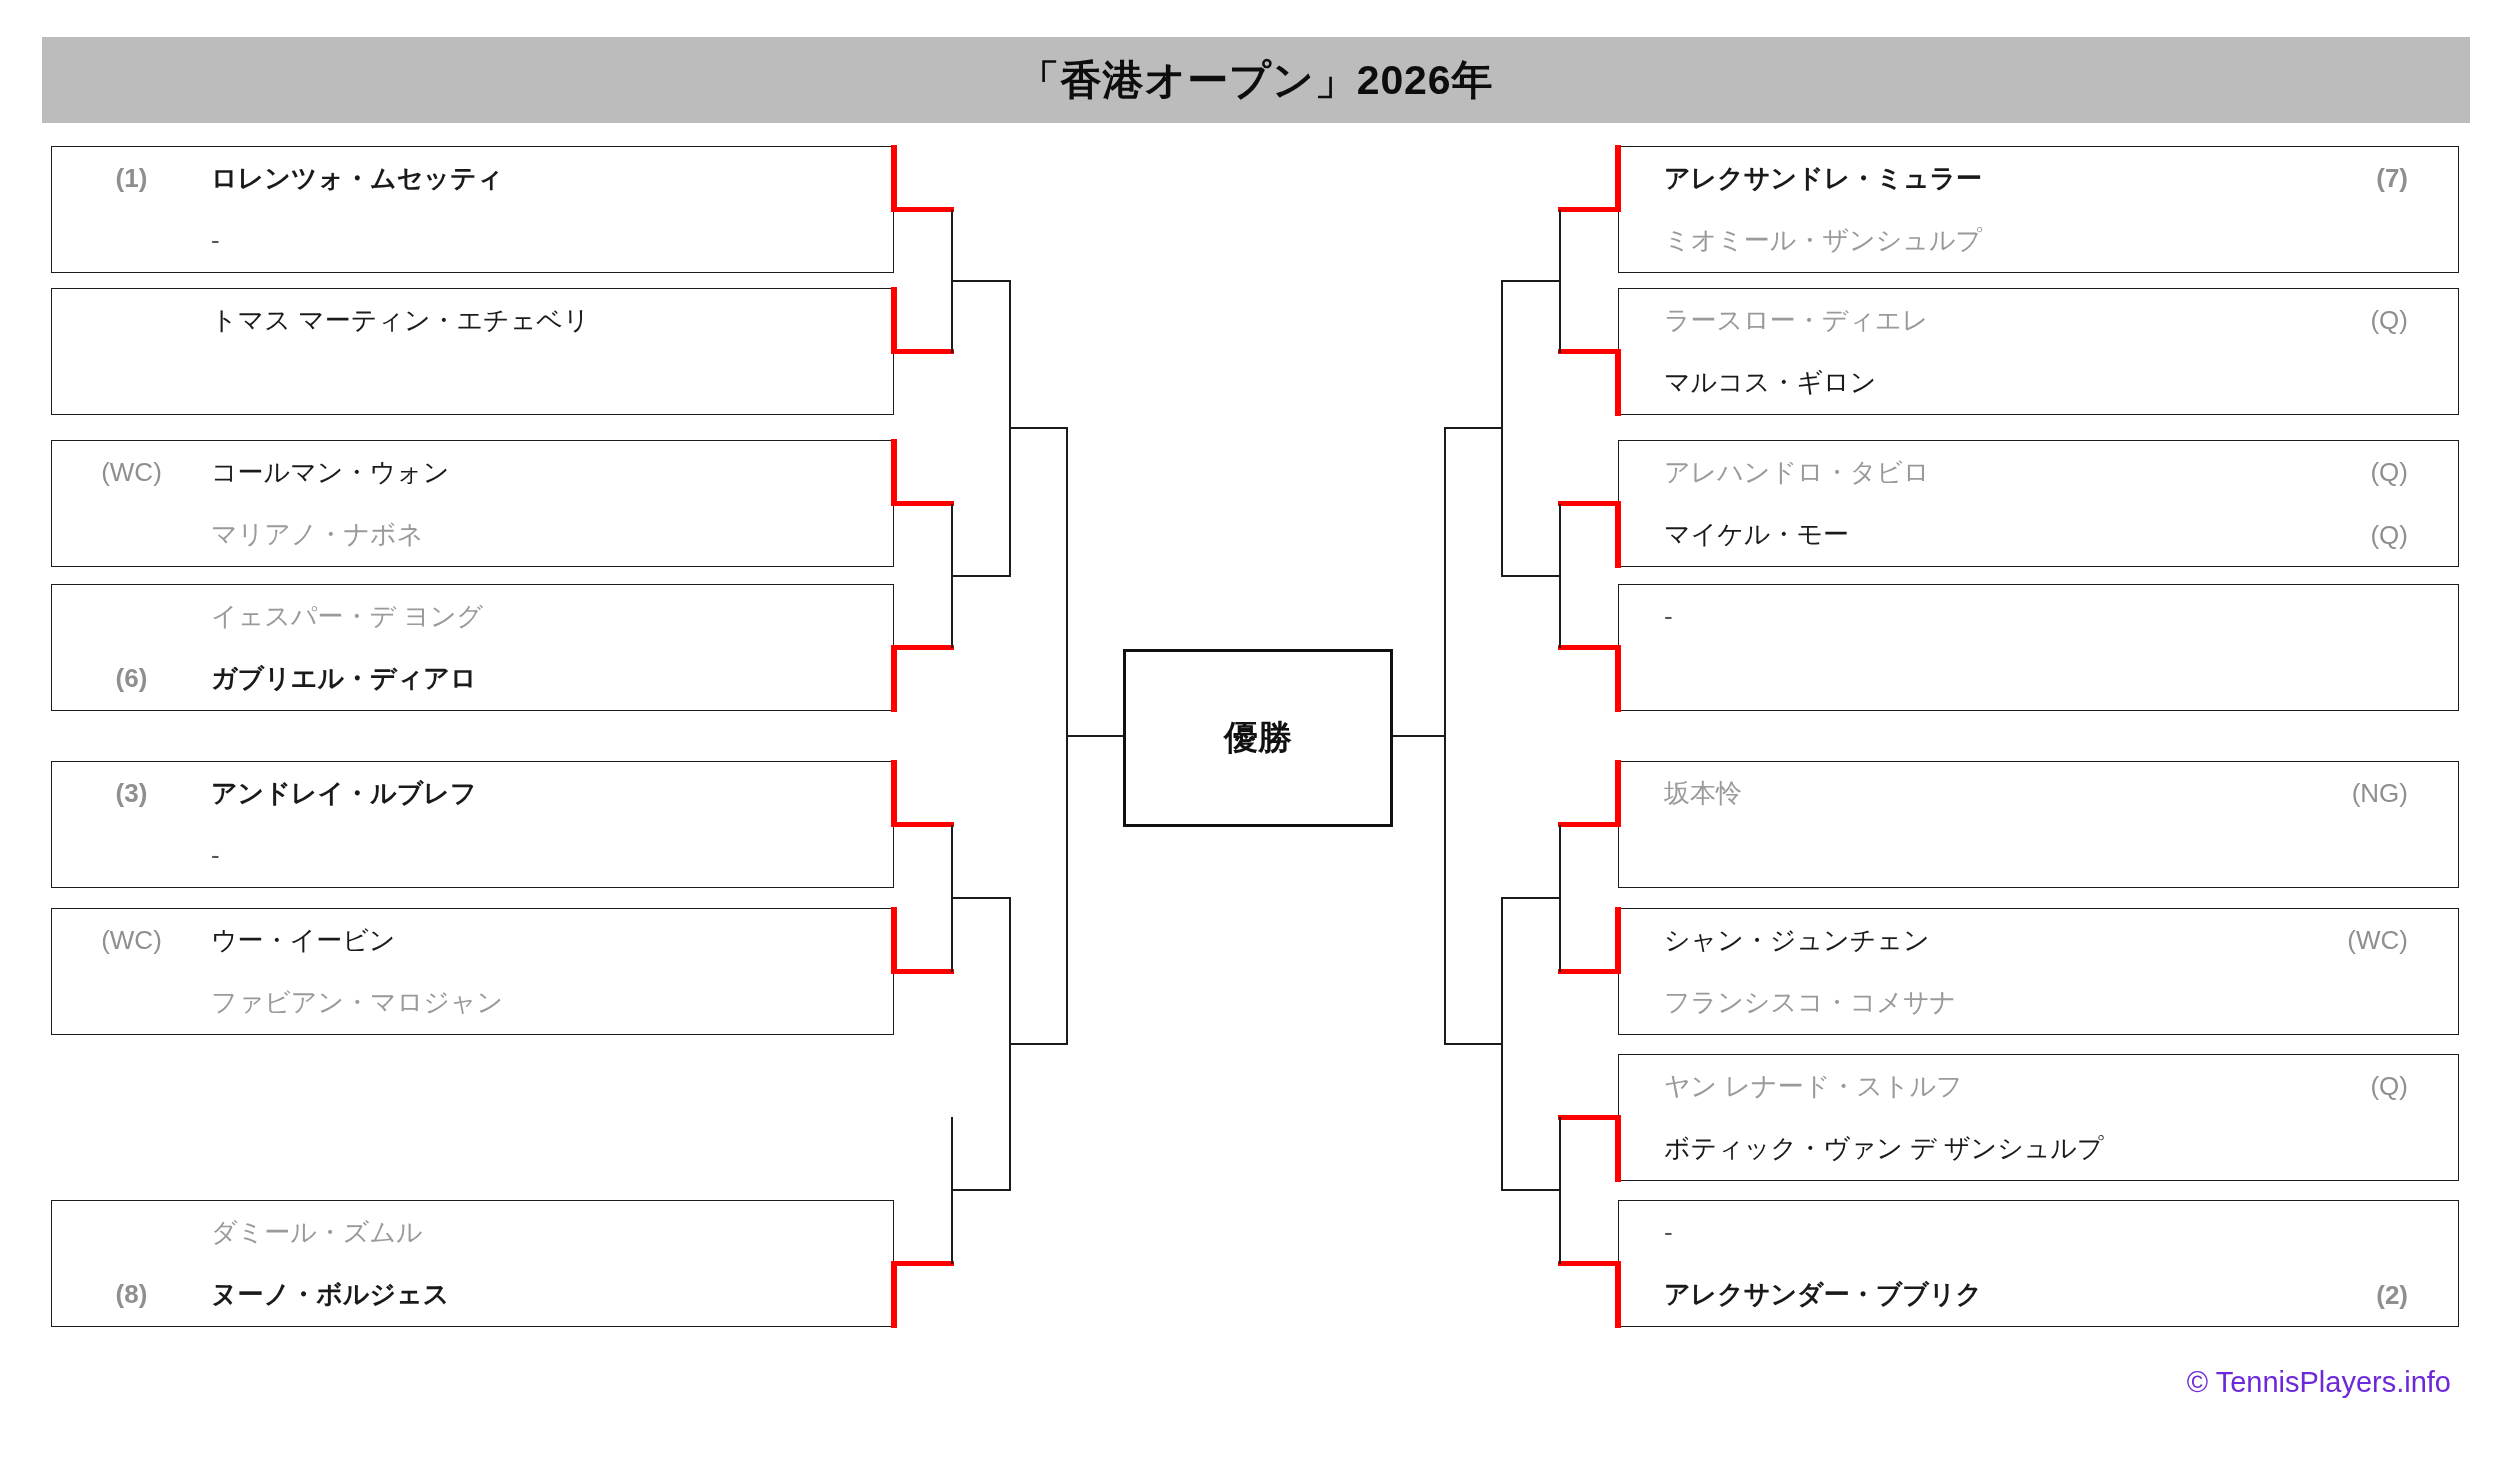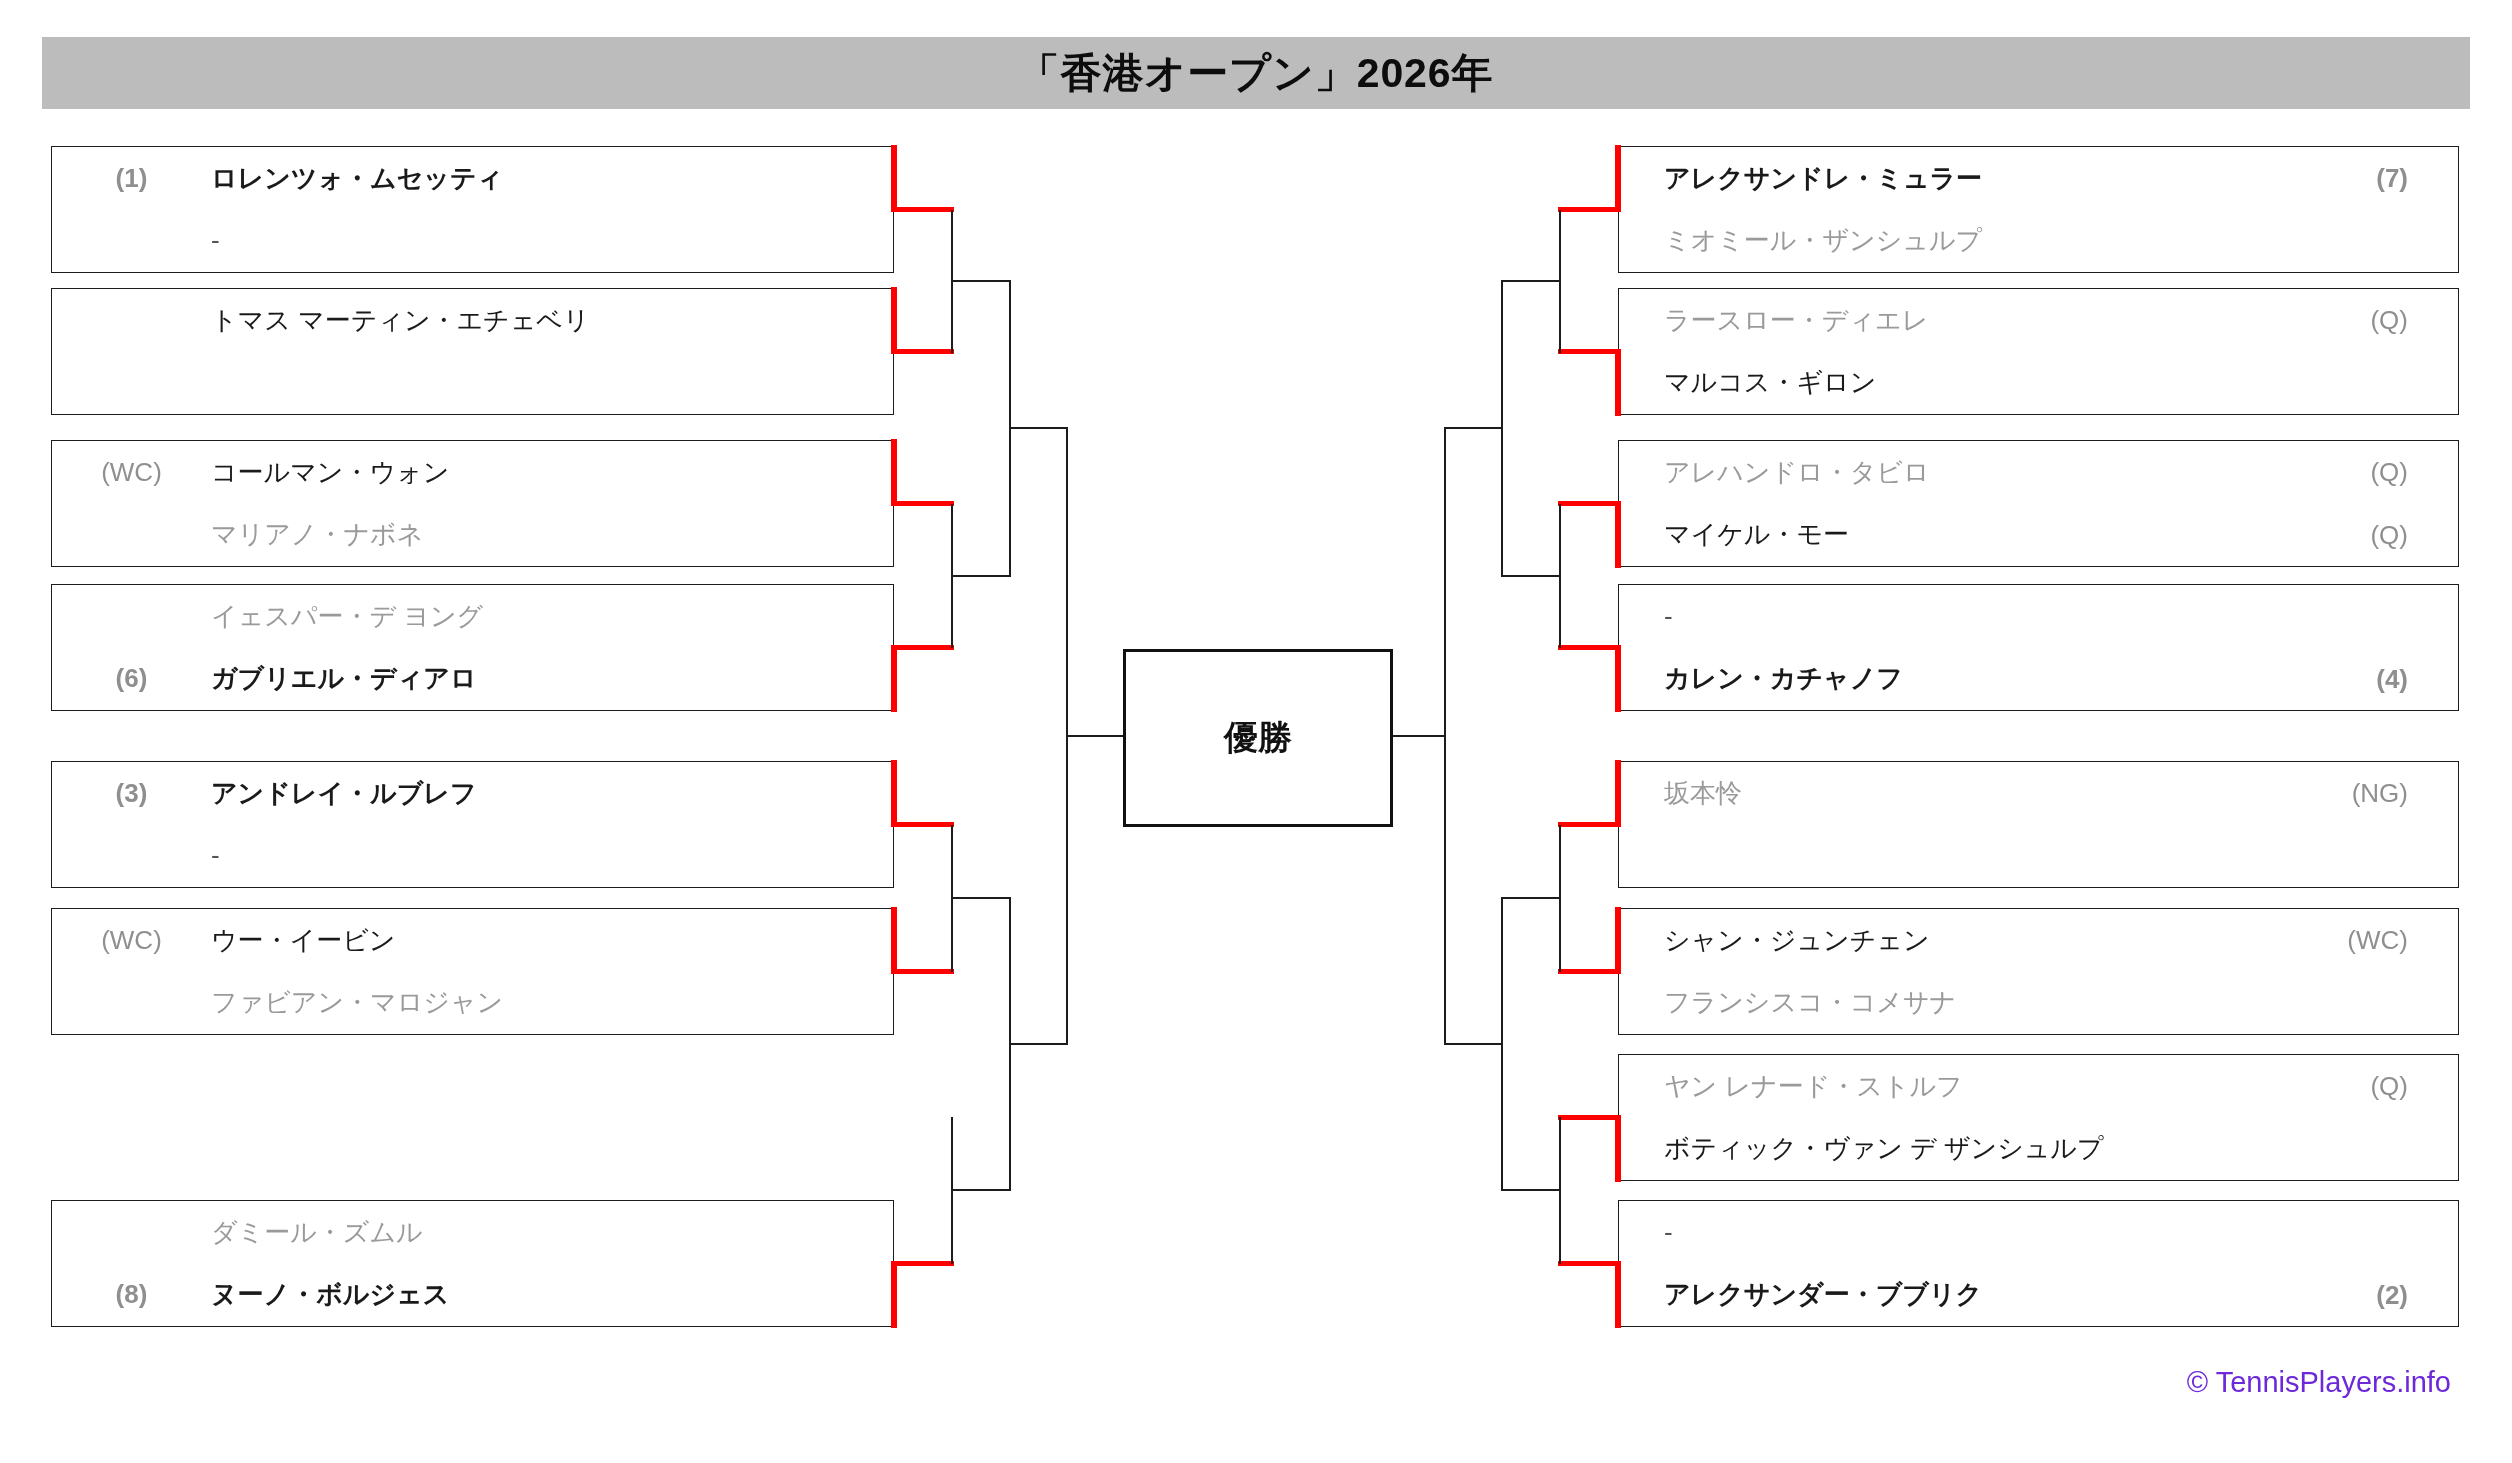--- a/index.html
+++ b/index.html
@@ -1,21 +1,21 @@
 <!DOCTYPE html>
 <html style="font-size:14.3px"><head>
 <meta charset="utf-8">
 <style>
   html,body{margin:0;padding:0;background:#ffffff;}
   .stage{
     position:relative;width:2512px;height:1464px;background:#ffffff;overflow:hidden;
     font-family:"Liberation Sans","DejaVu Sans",sans-serif;
   }
   .titlebar{
-    position:absolute;left:42px;top:37px;width:2428px;height:72px;
+    position:absolute;left:42px;top:37px;width:2428px;height:86px;
     background:#bcbcbc;display:flex;align-items:center;justify-content:center;
     font-size:41px;font-weight:bold;color:#0d0d0d;letter-spacing:0.9px;
   }
   .match{
     position:absolute;width:843px;height:127px;border:1.8px solid #1c1c1c;
     box-sizing:border-box;background:#ffffff;
   }
   .match.ml{left:51px;}
   .match.mr{left:1618px;width:841px;text-align:center;}
   .row{height:50%;display:flex;align-items:center;font-size:26px;position:relative;box-sizing:border-box;}
@@ -183,24 +183,20 @@
     </div>
     <i class="rv wb"></i>
       <i class="rh"></i>
   </div>
 
   <div class="match mr" style="top:584px">
     <div class="row">
       <span class="pname ph">-</span>
       <span class="seed seedR"></span>
     </div>
-    <div class="row">
-      <span class="pname winner bold">カレン・カチャノフ</span>
-      <span class="seed seedR bold">(4)</span>
-    </div>
     <i class="rv wb"></i>
       <i class="rh"></i>
   </div>
 
   <div class="match mr" style="top:761px">
     <div class="row">
       <span class="pname loser">坂本怜</span>
       <span class="seed seedR">(NG)</span>
     </div>
     <i class="rv wt"></i>

